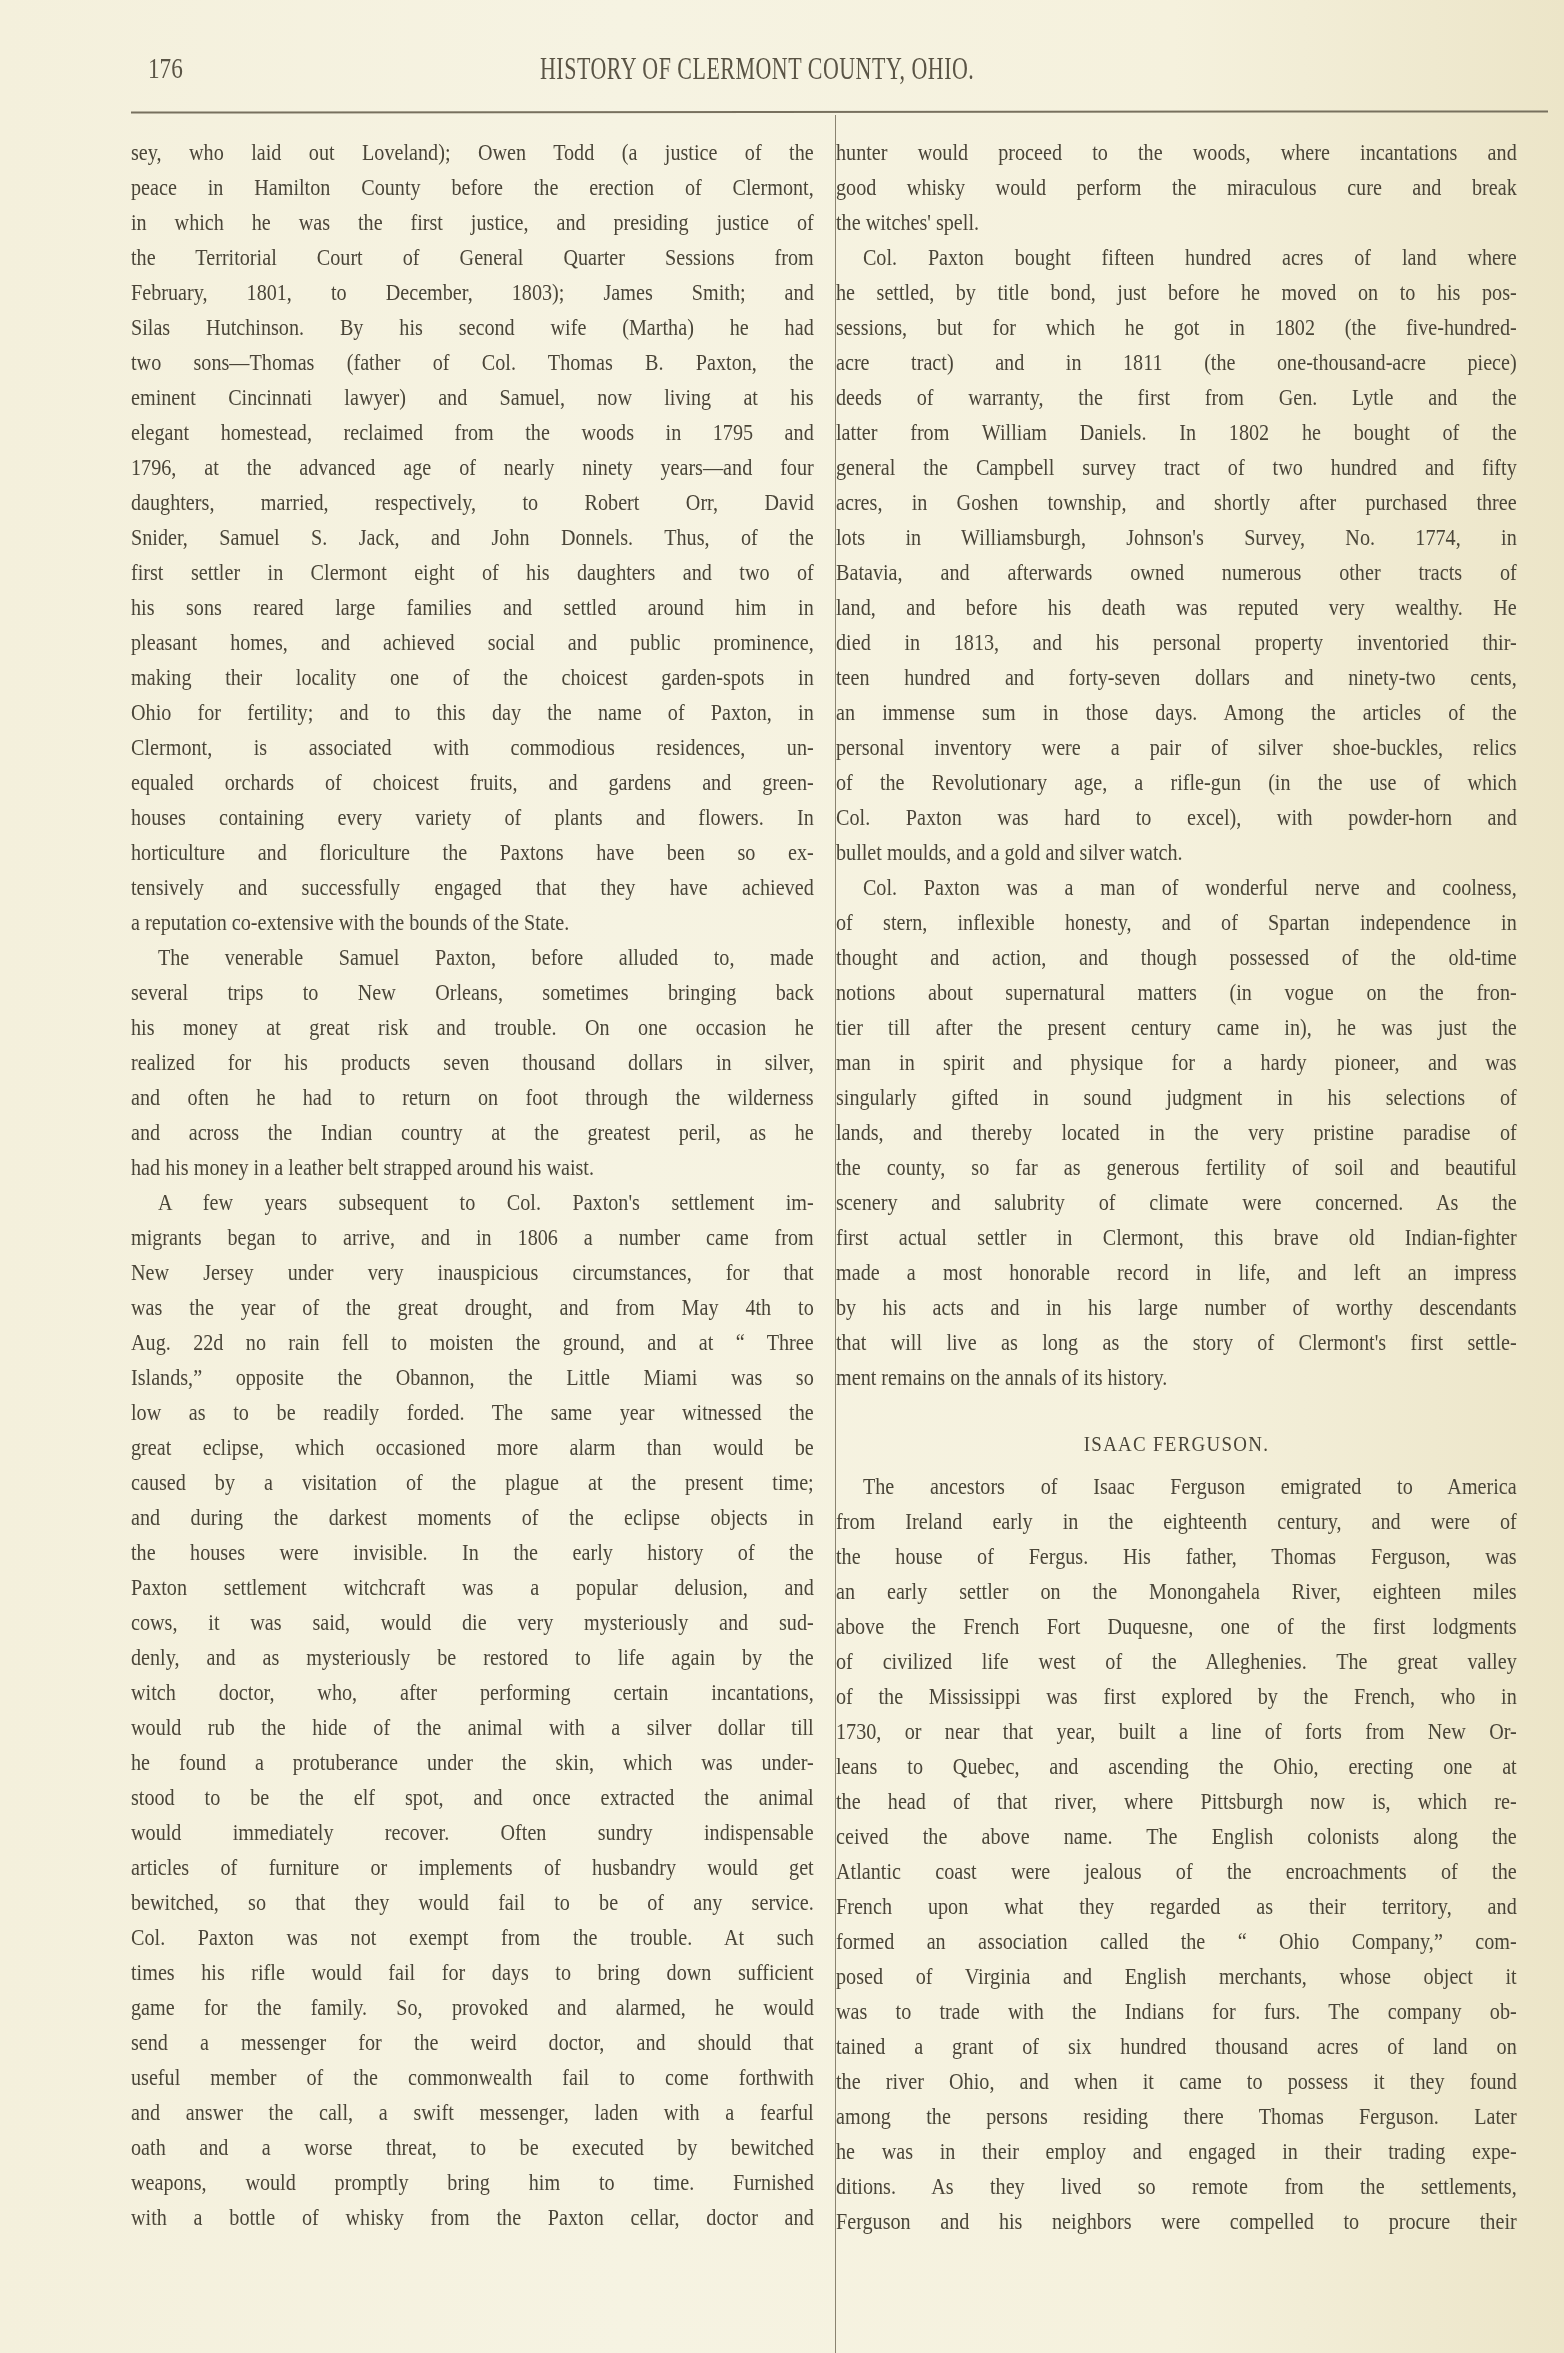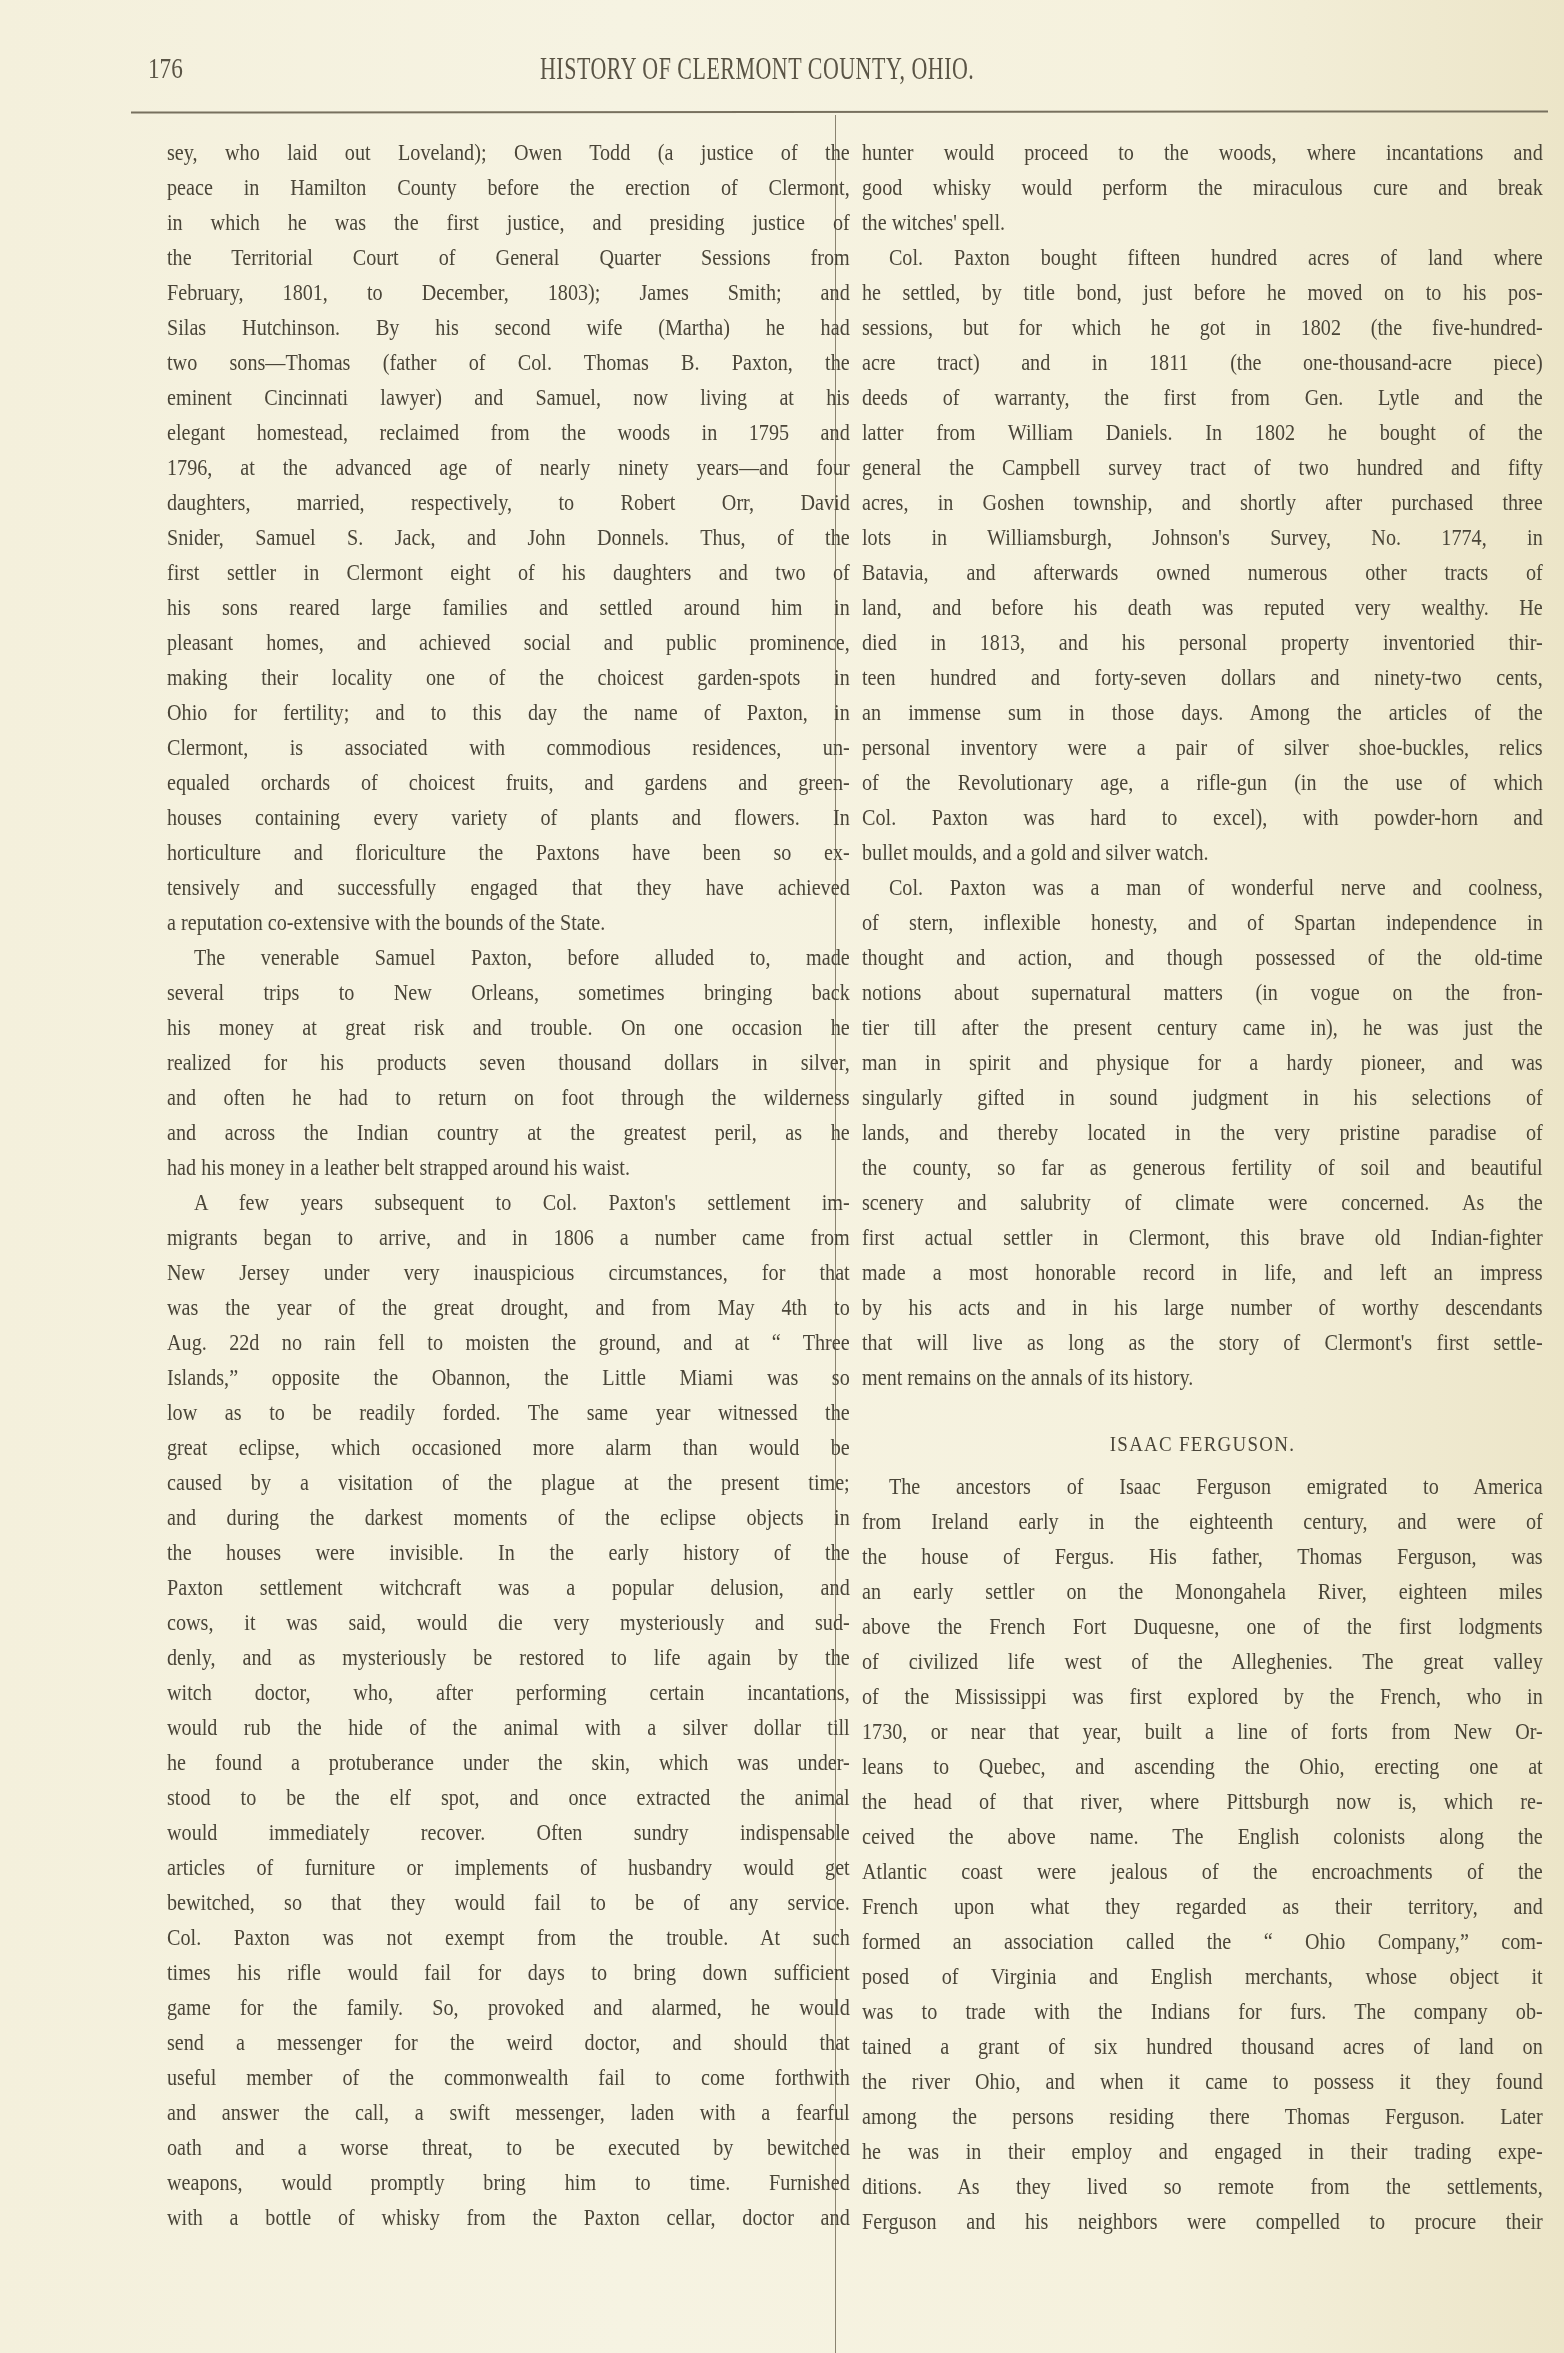--- a/index.html
+++ b/index.html
@@ -31,22 +31,22 @@
   }
   .column-divider {
     position: absolute; top: 115px; left: 835px; width: 0; height: 2239px;
     border-left: 1.5px solid #8a8370;
   }
   .column {
     position: absolute; top: 135px; width: 683px;
     font-size: 24px; line-height: 35px;
     text-align: justify;
   }
-  .col-left { left: 131px; margin-left: 36px; }
-  .col-right { left: 862px; width: 681px; }
+  .col-left { left: 131px; }
+  .col-right { left: 836px; width: 681px; }
   .line {
     display: block; white-space: nowrap; height: 35px;
     text-align-last: justify; text-align: justify;
     transform: scaleX(0.84); transform-origin: left;
     width: 119%;
   }
   .line.last { text-align-last: left; }
   .line.indent { padding-left: 32px; box-sizing: border-box; }
   .section-heading {
     display: block; height: 46px; line-height: 80px; margin-top: 8.7px; margin-bottom: 19px;

